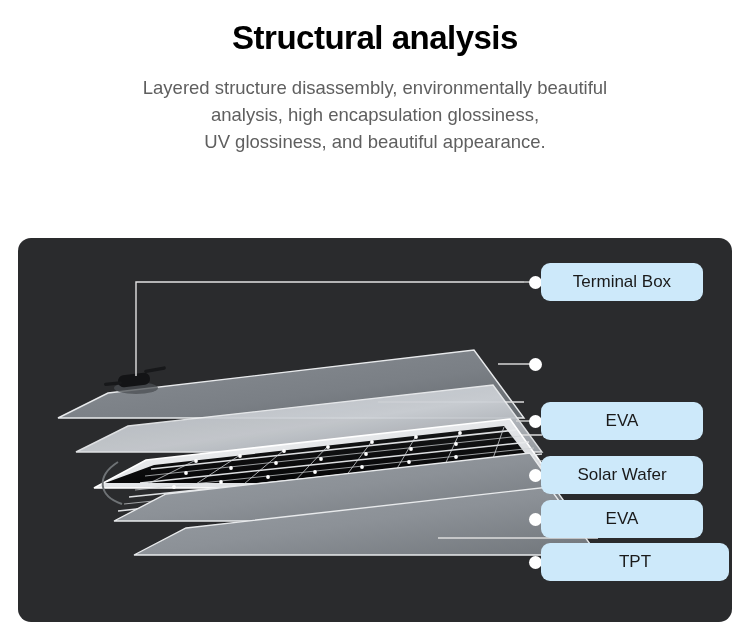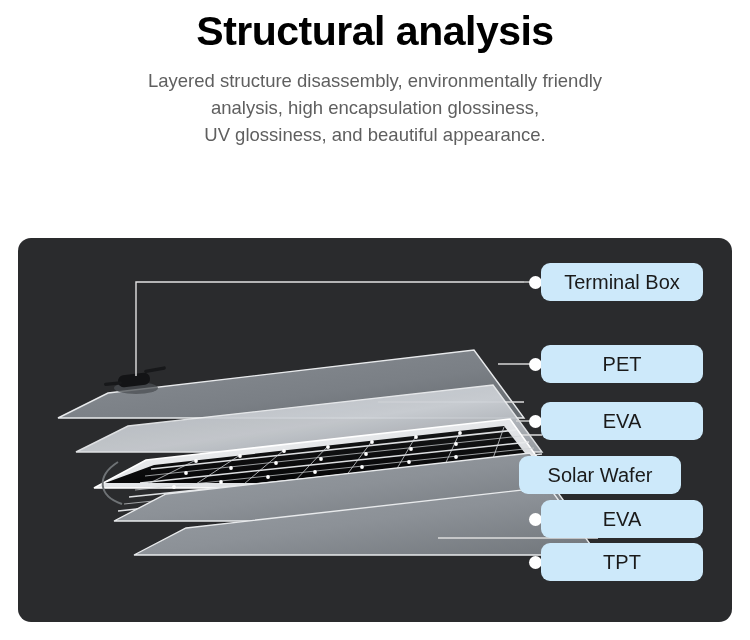--- a/index.html
+++ b/index.html
@@ -7,23 +7,23 @@
     width:750px; height:640px;
     background:#ffffff;
     font-family:"Liberation Sans", sans-serif;
     overflow:hidden;
   }
   .page { position:relative; width:750px; height:640px; background:#fff; }
 
   
   .header { position:absolute; left:0; top:0; width:750px; text-align:center; }
   .title {
-    font-size:41px; font-weight:bold; color:#000;
+    font-size:33px; font-weight:bold; color:#000;
     line-height:44px; letter-spacing:-0.5px;
-    padding-top:9px;
+    padding-top:16px;
   }
   .subtitle {
     font-size:18.5px; color:#5f5f5f; line-height:27px;
     padding-top:14px;
   }
   .subtitle div { white-space:nowrap; }
 
   
   .stage {
     position:absolute; left:18px; top:238px;
@@ -38,41 +38,41 @@
   .layers svg { display:block; width:714px; height:384px; }
 
   
   .labels { position:absolute; left:0; top:0; width:714px; height:384px; }
   .label-box {
     position:absolute;
     height:38px;
     background:#cde9fa;
     border-radius:9px;
     display:flex; align-items:center; justify-content:center;
-    color:#1a1a1a; font-size:20px;
+    color:#1a1a1a; font-size:17px;
     white-space:nowrap;
   }
   .dot {
     position:absolute;
     width:13px; height:13px;
     background:#ffffff;
     border-radius:50%;
   }
 </style>
 </head>
 <body>
 
 <div class="page">
 
   <div class="header">
     <div class="title">
       <div>Structural analysis</div>
     </div>
     <div class="subtitle">
-      <div>Layered structure disassembly, environmentally friendly</div>
+      <div>Layered structure disassembly, environmentally beautiful</div>
       <div>analysis, high encapsulation glossiness,</div>
       <div>UV glossiness, and beautiful appearance.</div>
     </div>
   </div>
 
   <div class="stage">
     <div class="stage-inner">
 
       <div class="layers">
         <svg viewBox="0 0 714 384" xmlns="http://www.w3.org/2000/svg">
@@ -206,41 +206,38 @@
       </div>
 
       <div class="labels">
 
         <div class="dot" style="left:511px; top:38px;"></div>
         <div class="label-box" style="left:523px; top:25px; width:162px;">
           <span>Terminal Box</span>
         </div>
 
         <div class="dot" style="left:511px; top:120px;"></div>
-        <div class="label-box" style="left:523px; top:107px; width:162px;">
-          <span>PET</span>
-        </div>
 
         <div class="dot" style="left:511px; top:177px;"></div>
         <div class="label-box" style="left:523px; top:164px; width:162px;">
           <span>EVA</span>
         </div>
 
         <div class="dot" style="left:511px; top:231px;"></div>
-        <div class="label-box" style="left:501px; top:218px; width:162px;">
+        <div class="label-box" style="left:523px; top:218px; width:162px;">
           <span>Solar Wafer</span>
         </div>
 
         <div class="dot" style="left:511px; top:275px;"></div>
         <div class="label-box" style="left:523px; top:262px; width:162px;">
           <span>EVA</span>
         </div>
 
         <div class="dot" style="left:511px; top:318px;"></div>
-        <div class="label-box" style="left:523px; top:305px; width:162px;justify-content:center;">
+        <div class="label-box" style="left:523px; top:305px; width:188px;justify-content:center;">
           <span>TPT</span>
         </div>
 
       </div>
     </div>
   </div>
 
 </div>
 
 </body></html>

